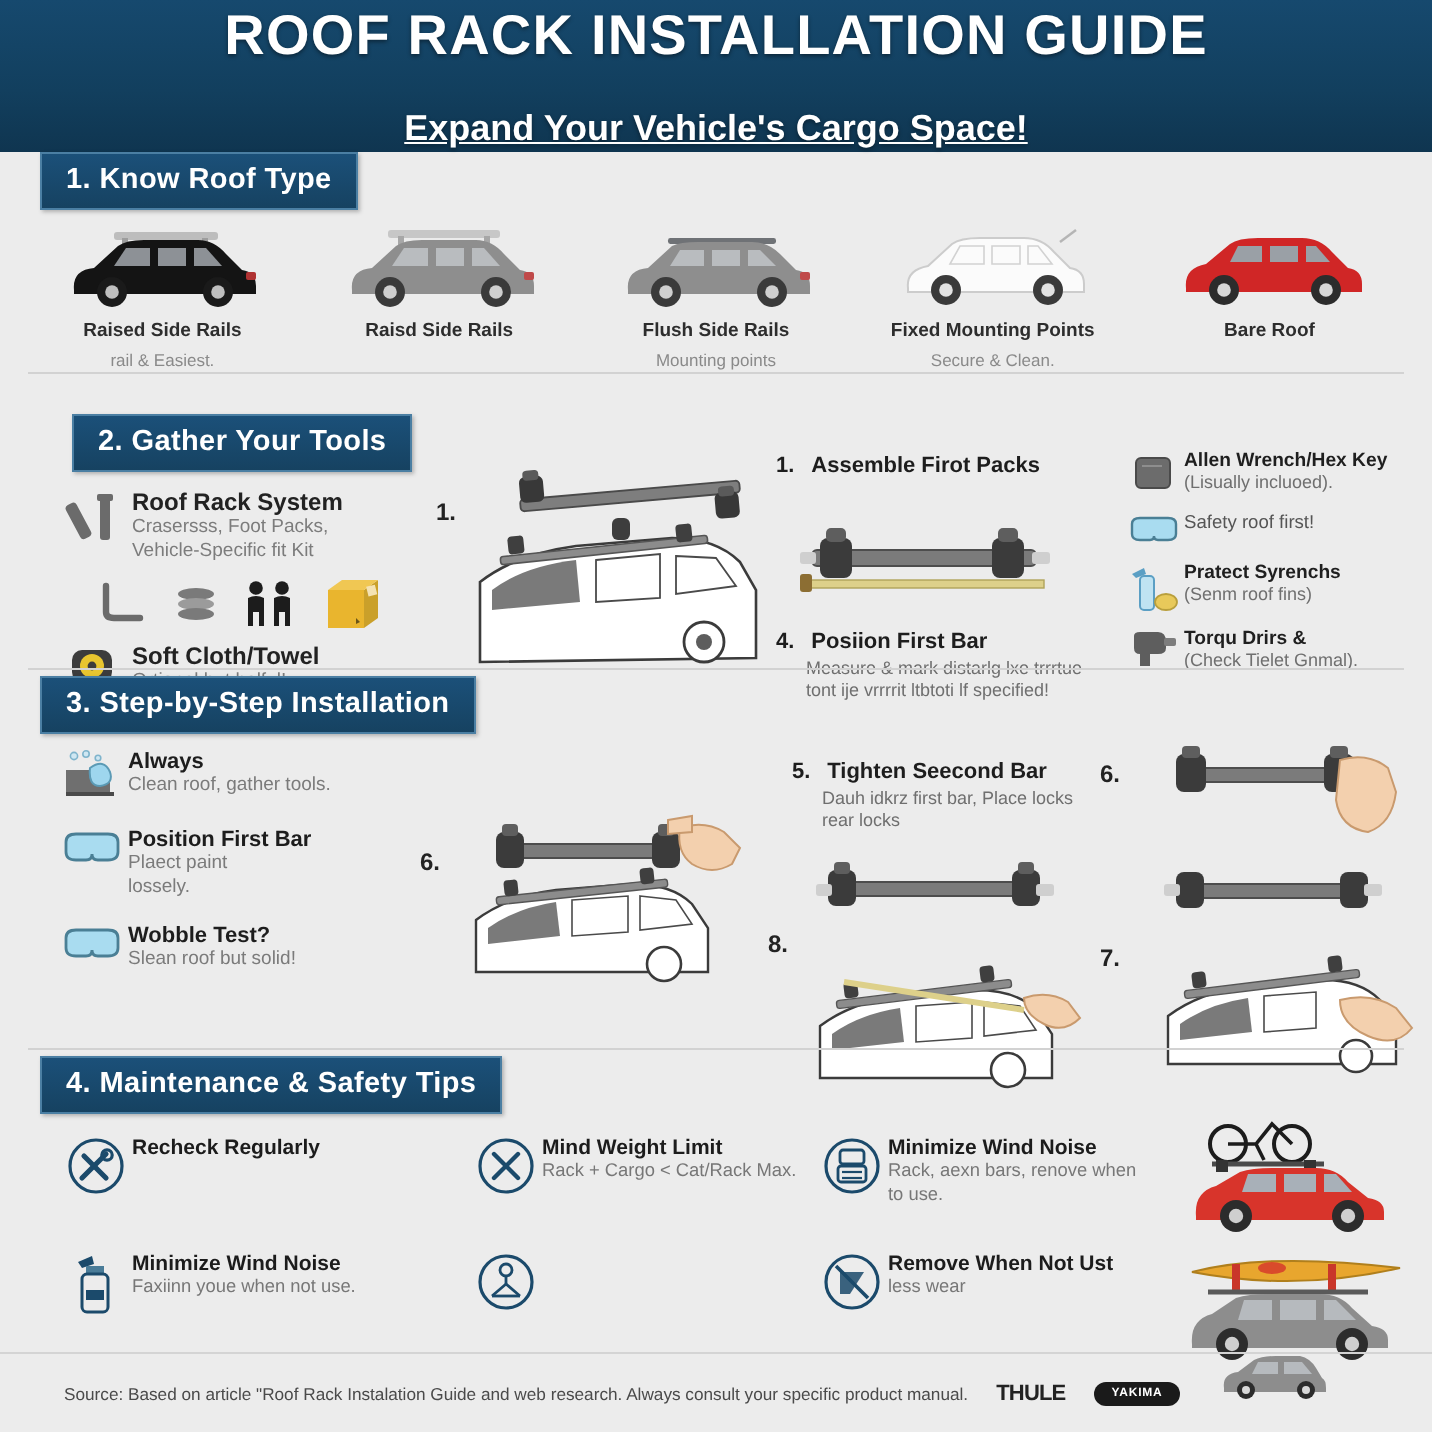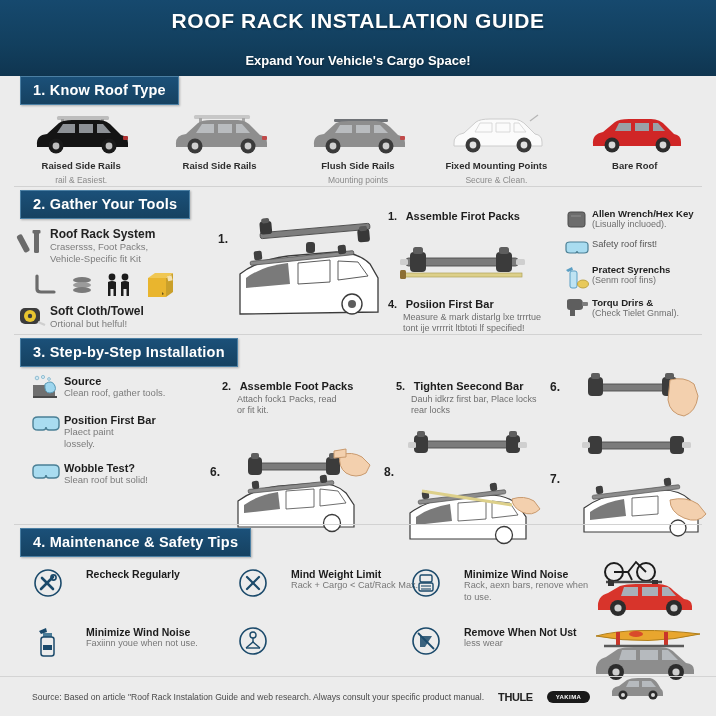--- a/index.html
+++ b/index.html
@@ -14,26 +14,27 @@
 
   
   .header {
     height: 76px; width: 100%;
     background: linear-gradient(180deg,#16496e 0%,#123f5e 60%,#0f3550 100%);
     display: flex; flex-direction: column;
     align-items: center; justify-content: center;
     color: #fff;
   }
   .header h1 {
-    font-size: 21px; font-weight: bold; letter-spacing: .6px;
+    font-size: 28px; font-weight: bold; letter-spacing: .6px;
     text-shadow: 0 1px 2px rgba(0,0,0,.45);
   }
   .header h2 {
-    font-size: 13px; font-weight: bold; margin-top: 20px;
+    font-size: 18px; font-weight: bold; margin-top: 20px;
     text-shadow: 0 1px 2px rgba(0,0,0,.4);
+    text-decoration: underline;
   }
 
   
   .banner {
     display: inline-block;
     background: linear-gradient(180deg,#1b5079 0%,#164261 100%);
     color: #fff; font-weight: bold; font-size: 14.5px;
     padding: 5px 12px 6px 12px;
     border: 1px solid #4b7fa3;
     box-shadow: 1px 1px 2px rgba(0,0,0,.25);
@@ -46,21 +47,21 @@
 
   
   #sec1 { top: 76px; height: 114px; }
   .cars-row { display: flex; justify-content: space-around; margin-top: 4px; padding: 0 12px; }
   .car-cell { width: 130px; text-align: center; }
   .car-art { height: 48px; display:flex; align-items:flex-end; justify-content:center; }
   .car-name { font-size: 9.5px; font-weight: bold; color: #2d2d2d; margin-top: 3px; }
   .car-sub { font-size: 8.5px; color: #8a8a8a; margin-top: 4px; }
 
   
-  #sec2 { top: 190px; height: 148px; }
+  #sec2 { top: 207px; height: 148px; padding-left: 16px; }
   .tool-list { margin-top: 8px; margin-left: 16px; }
   .tool-item { display: flex; align-items: flex-start; margin-bottom: 6px; }
   .tool-ic { width: 34px; flex: 0 0 34px; display:flex; align-items:center; justify-content:center; }
   .tool-txt-t { font-size: 12px; font-weight: bold; color: #222; }
   .tool-txt-s { font-size: 9.5px; color: #7c7c7c; line-height: 1.22; }
 
   .misc-row { display:flex; align-items:center; gap:10px; margin: 2px 0 4px 18px; }
 
   
   .s2-steps { position:absolute; left: 388px; top: 16px; width: 170px; }
@@ -85,21 +86,21 @@
 
   .s3-colb { position: absolute; left: 222px; top: 38px; width: 150px; }
   .s3-colc { position: absolute; left: 396px; top: 38px; width: 150px; }
   .s3-cold { position: absolute; left: 556px; top: 34px; width: 150px; }
 
   .numlbl { font-size: 12px; font-weight: bold; color:#222; }
 
   
   #sec4 { top: 528px; height: 148px; }
   .tips-grid { position:absolute; left: 30px; top: 40px; width: 560px; }
-  .tip { position:absolute; display:flex; align-items:flex-start; width: 195px; gap: 20px; }
+  .tip { position:absolute; display:flex; align-items:flex-start; width: 195px; }
   .tip-ic { width: 36px; flex:0 0 36px; display:flex; justify-content:center; }
   .tip-t { font-size: 10.5px; font-weight:bold; color:#1c1c1c; }
   .tip-s { font-size: 9.2px; color:#777; line-height:1.25; }
 
   
   .footer {
     position:absolute; left:0; top: 676px; width:716px; height:40px;
     border-top: 1px solid #d4d4d4;
     display:flex; align-items:center; padding-left: 32px; gap: 14px;
   }
@@ -418,21 +419,21 @@
           <svg width="30" height="26" viewBox="0 0 30 26">
             <circle cx="6" cy="3" r="1.8" fill="#cfe7f2" stroke="#7fb4cc" stroke-width=".8"></circle>
             <circle cx="12" cy="2" r="1.6" fill="#cfe7f2" stroke="#7fb4cc" stroke-width=".8"></circle>
             <circle cx="18" cy="4" r="1.4" fill="#cfe7f2" stroke="#7fb4cc" stroke-width=".8"></circle>
             <path d="M2 10 L24 10 L24 21 L2 21 Z" fill="#6f6f6f"></path>
             <path d="M14 9 Q21 4 24 11 Q26 17 19 18 Q13 18 14 9 Z" fill="#9ed6ee" stroke="#5b9ab5" stroke-width="1"></path>
             <path d="M2 21 L26 21 L26 23 L2 23 Z" fill="#4a4a4a"></path>
           </svg>
         </div>
         <div>
-          <div class="s3-t">Source</div>
+          <div class="s3-t">Always</div>
           <div class="s3-s">Clean roof, gather tools.</div>
         </div>
       </div>
 
       <div class="s3-item">
         <div class="s3-ic">
           <svg width="30" height="20" viewBox="0 0 30 20">
             <path d="M2 7 Q2 3 7 3 L23 3 Q28 3 28 7 L28 12 Q28 16 23 16 L18 16 Q15 16 15 13 Q15 16 12 16 L7 16 Q2 16 2 12 Z" fill="#a9dcf0" stroke="#4a7f95" stroke-width="1.4"></path>
           </svg>
         </div>
@@ -450,26 +451,20 @@
           </svg>
         </div>
         <div>
           <div class="s3-t">Wobble Test?</div>
           <div class="s3-s">Slean roof but solid!</div>
         </div>
       </div>
     </div>
 
     <div class="s3-colb">
-      <div>
-        <span class="step-num">2.</span>
-        <span class="step-title">Assemble Foot Packs</span>
-        <div class="step-sub" style="white-space:pre-line">Attach fock1 Packs, read
-or fit kit.</div>
-      </div>
       <div style="position:relative;margin-top:10px;">
         <span class="numlbl" style="position:absolute;left:-12px;top:38px;">6.</span>
         <svg width="152" height="102" viewBox="0 0 152 102">
           <rect x="28" y="36" width="86" height="7" rx="2.5" fill="#7b7b7b" stroke="#4d4d4d" stroke-width=".9"></rect>
           <rect x="26" y="30" width="14" height="18" rx="4" fill="#3b3b3b"></rect>
           <rect x="29" y="26" width="8" height="6" rx="2" fill="#5e5e5e"></rect>
           <rect x="104" y="30" width="14" height="18" rx="4" fill="#3b3b3b"></rect>
           <rect x="107" y="26" width="8" height="6" rx="2" fill="#5e5e5e"></rect>
 
           <path d="M118 28 Q130 24 140 30 L148 38 L144 46 Q134 52 124 46 Q116 40 118 28 Z" fill="#f3d0ae" stroke="#c99a6e" stroke-width="1"></path>

